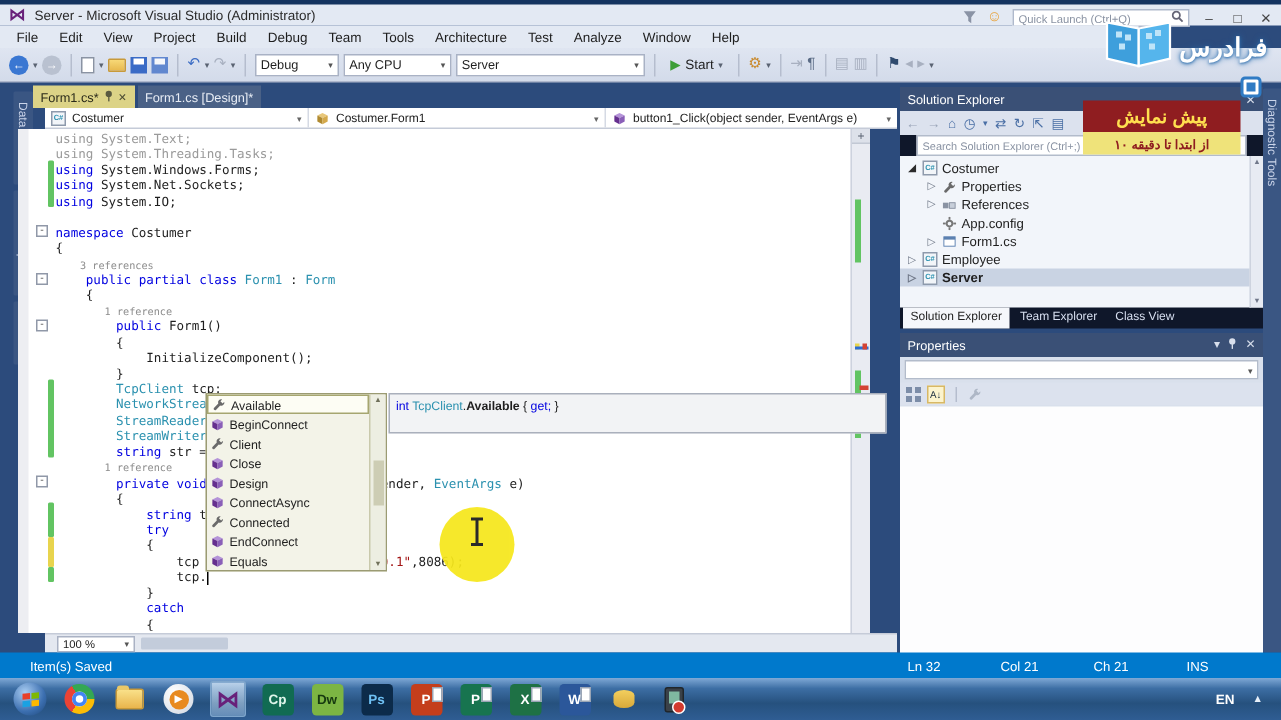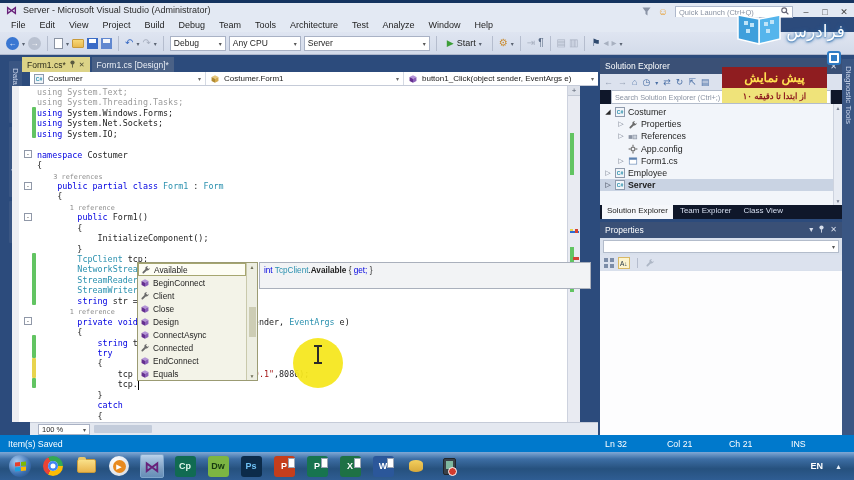--- a/index.html
+++ b/index.html
@@ -100,21 +100,21 @@
   .gridic{width:10px;height:10px;background:
     linear-gradient(#7C8DA8,#7C8DA8) 0 0/4px 4px no-repeat,
     linear-gradient(#7C8DA8,#7C8DA8) 6px 0/4px 4px no-repeat,
     linear-gradient(#7C8DA8,#7C8DA8) 0 6px/4px 4px no-repeat,
     linear-gradient(#7C8DA8,#7C8DA8) 6px 6px/4px 4px no-repeat}
   .sortic{background:#FCF4CE;border:1px solid #D8B865;font-size:6.5px;padding:0 1px;color:#234;height:12px;line-height:11px}
   #propbody{height:167px;background:#FDFDFE;margin-top:1px}
   #rightdock{left:842px;top:0;width:12px;height:380px;display:flex;justify-content:center;padding-top:4px}
   
   #statusbar{left:0;top:435px;width:854px;height:17px;background:#0079CC;color:#FFF;display:flex;align-items:center}
-  #sbmsg{padding-left:8px;font-size:8.8px}
+  #sbmsg{padding-left:20px;font-size:8.8px}
   #sbpos{position:absolute;left:605px;width:249px;display:flex}
   #sbpos span{width:62px;font-size:8.8px}
   #taskbar{left:0;top:452px;width:854px;height:28px;background:linear-gradient(180deg,#7FA9D6 0%,#3D6EA4 25%,#26517E 60%,#2F5D93 100%);display:flex;align-items:center;gap:9px;padding-left:8px}
   .tk{width:24px;height:24px;display:flex;align-items:center;justify-content:center;position:relative}
   .tk.active{background:linear-gradient(rgba(215,232,248,.75),rgba(150,185,220,.55));border:1px solid #7FA6CC;border-radius:2px}
   .tile{width:21px;height:21px;border-radius:3px;display:flex;align-items:center;justify-content:center;font-weight:bold;font-size:9px}
   .tile .pg{position:absolute;right:1px;top:4px;width:7px;height:10px;background:#FFF;border:1px solid #9AA5B5}
   .orb{width:22px;height:22px;border-radius:50%;background:radial-gradient(circle at 35% 30%,#A9CDF2,#3C6FB0 60%,#1D4678);display:flex;align-items:center;justify-content:center}
   .winflag{display:grid;grid-template-columns:5px 5px;grid-template-rows:4px 4px;gap:1px;transform:skewY(-6deg)}
   .chrome{width:20px;height:20px;border-radius:50%;background:conic-gradient(from 210deg,#EA4335 0 120deg,#34A853 0 240deg,#FBBC05 0);position:relative}
@@ -124,21 +124,21 @@
   .wmp{width:20px;height:20px;border-radius:50%;background:radial-gradient(circle at 35% 30%,#FFF,#CFD6E0);display:flex;align-items:center;justify-content:center}
   .wmp i{width:13px;height:13px;border-radius:50%;background:#E88A1F;color:#FFF;font-style:normal;font-size:7px;line-height:13px;text-align:center}
   .sqlic{width:14px;height:12px;background:linear-gradient(#F3CF5E,#D8A93A);border-radius:50%/30%;position:relative}
   .phoneic{width:13px;height:17px;background:#3A4148;border:1px solid #20262B;border-radius:2px;position:relative}
   .phoneic:before{content:"";position:absolute;left:2px;top:2px;right:2px;bottom:5px;background:#7FB8A0}
   .phoneic:after{content:"";position:absolute;right:-2px;bottom:-2px;width:7px;height:7px;border-radius:50%;background:#D33B2E;border:1px solid #FFF}
   #tray{margin-left:auto;display:flex;align-items:center;gap:12px;padding-right:12px;color:#FFF}
   #trayarrow{font-size:7px;color:#E8F0FA}
   
   #watermark{left:693px;top:11px;width:152px;height:40px;display:flex;align-items:center;gap:4px;z-index:40;direction:rtl}
-  #watermark .wtxt{font-size:17px;font-weight:normal;color:#FFF;text-shadow:0 1px 2px #2E6FAE,0 0 4px #2E6FAE}
+  #watermark .wtxt{font-size:17px;font-weight:bold;color:#FFF;text-shadow:0 1px 2px #2E6FAE,0 0 4px #2E6FAE}
   #wmicon{left:827px;top:51px;width:14px;height:14px;background:#FFF;border:2px solid #2F7BC4;border-radius:3px;z-index:40}
   #wmicon:after{content:"";position:absolute;left:2px;top:2px;width:6px;height:6px;background:#2F7BC4}
   #banner{left:722px;top:67px;width:105px;height:21px;background:#8F1D20;color:#FFDF4F;display:flex;align-items:center;justify-content:center;font-size:12.5px;font-weight:bold;z-index:50;direction:rtl}
   #bannersub{left:722px;top:88px;width:105px;height:15px;background:#EFE37A;color:#8F1D20;display:flex;align-items:center;justify-content:center;font-size:8.5px;font-weight:bold;z-index:50;direction:rtl}
   .funnel,.mag{display:inline-block}
 </style>
 </head>
 <body>
 
 <div class="abs" id="titlebar">

